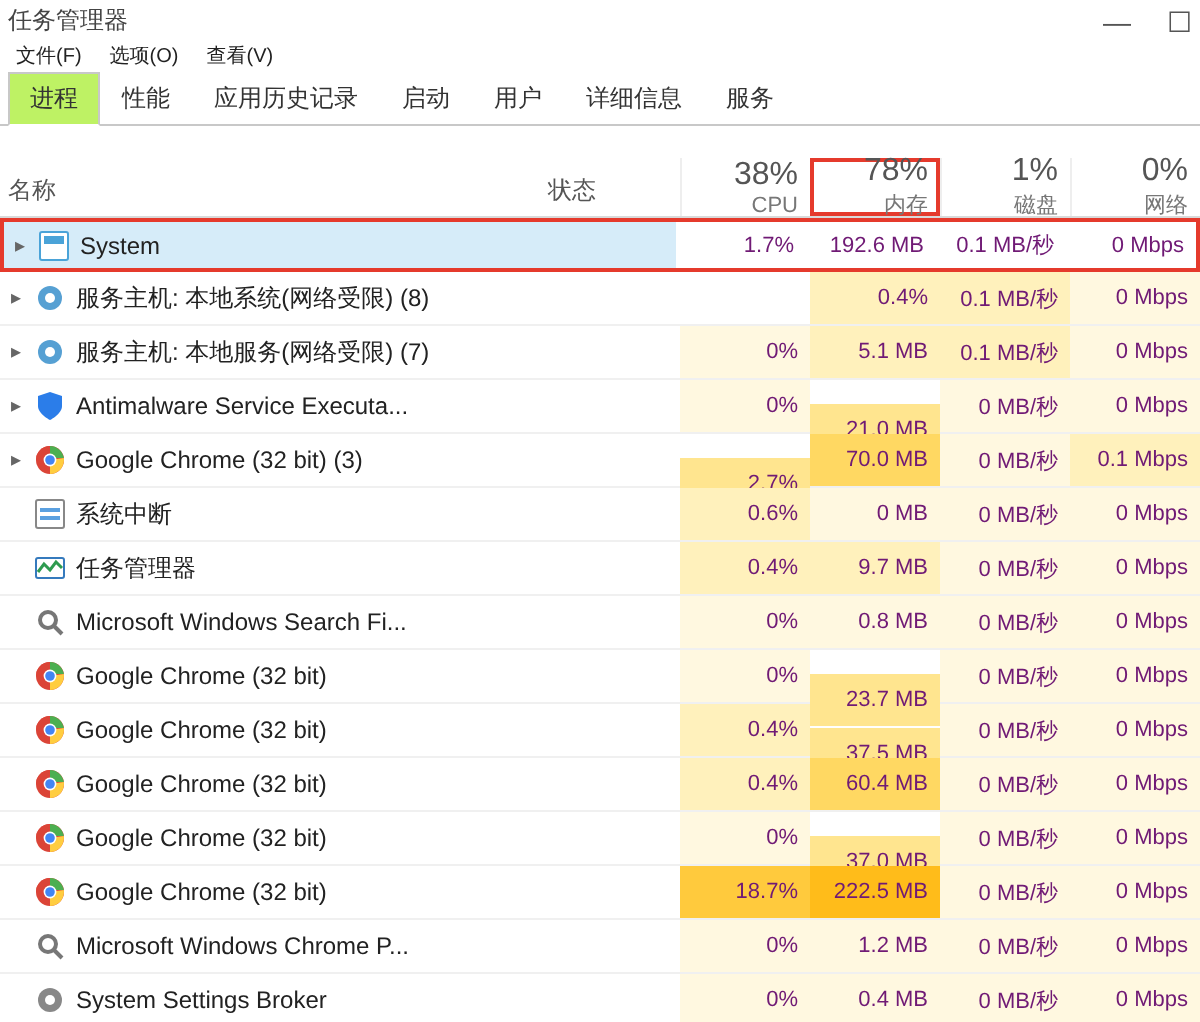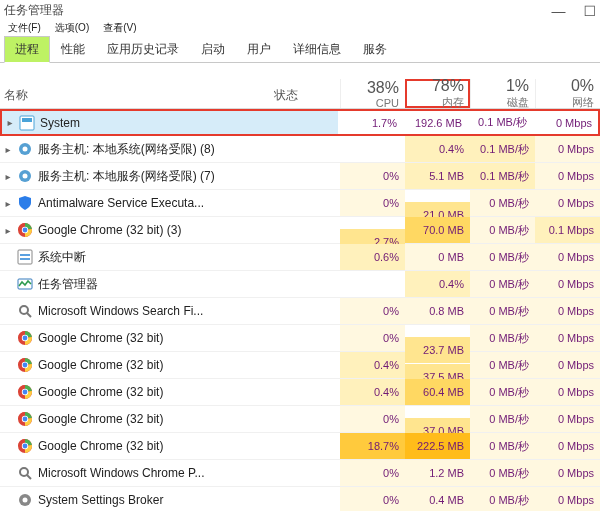--- a/index.html
+++ b/index.html
@@ -301,20 +301,21 @@
       <span class="expander"></span>
       <span class="icon">
         <svg width="16" height="16" viewBox="0 0 16 16">
           <rect x="1" y="3" width="14" height="10" rx="1" fill="#fff" stroke="#357abd"></rect>
           <polyline points="2,10 5,6 8,9 11,5 14,8" fill="none" stroke="#2e9b4f" stroke-width="1.5"></polyline>
         </svg>
       </span>
       <span class="name">任务管理器</span>
       <span class="status"></span>
       <span class="cell h1">0.4%</span>
+      <span class="cell h1">9.7 MB</span>
       <span class="cell h0">0 MB/秒</span>
       <span class="cell h0">0 Mbps</span>
     </div>
     <div class="row">
       <span class="expander"></span>
       <span class="icon">
         <svg width="16" height="16" viewBox="0 0 16 16">
           <circle cx="7" cy="7" r="4" fill="none" stroke="#777" stroke-width="2"></circle>
           <line x1="10" y1="10" x2="14" y2="14" stroke="#777" stroke-width="2"></line>
         </svg>

